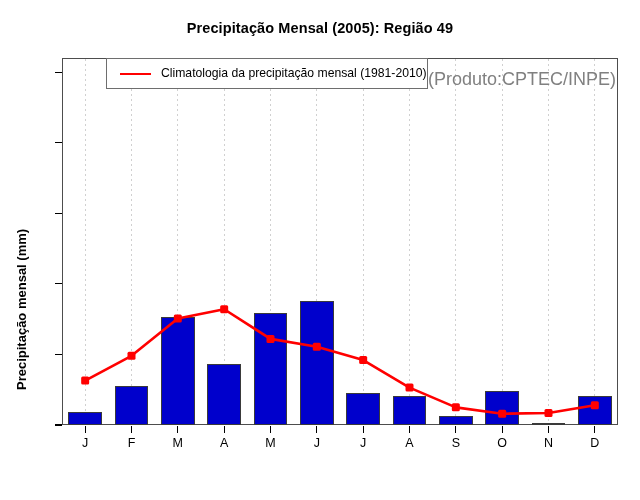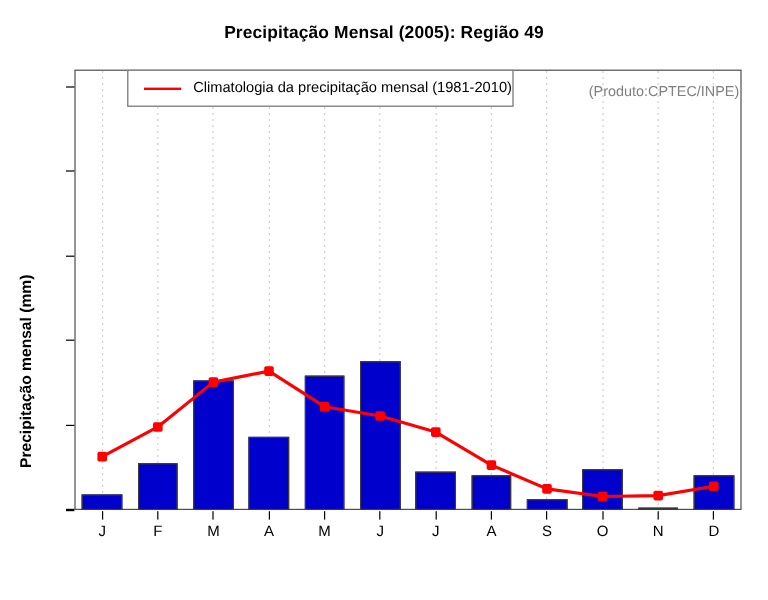--- a/index.html
+++ b/index.html
@@ -123,21 +123,21 @@
     left: 54px;
     top: 7px;
     font-size: 12.2px;
     color: #000;
     white-space: nowrap;
   }
   .produto {
     position: absolute;
     top: 69px;
     right: 24px;
-    font-size: 12px;
+    font-size: 18px;
     color: #808080;
     white-space: nowrap;
   }
   svg.overlay {
     position: absolute;
     left: 0; top: 0;
     width: 640px; height: 500px;
     pointer-events: none;
   }
 </style>

